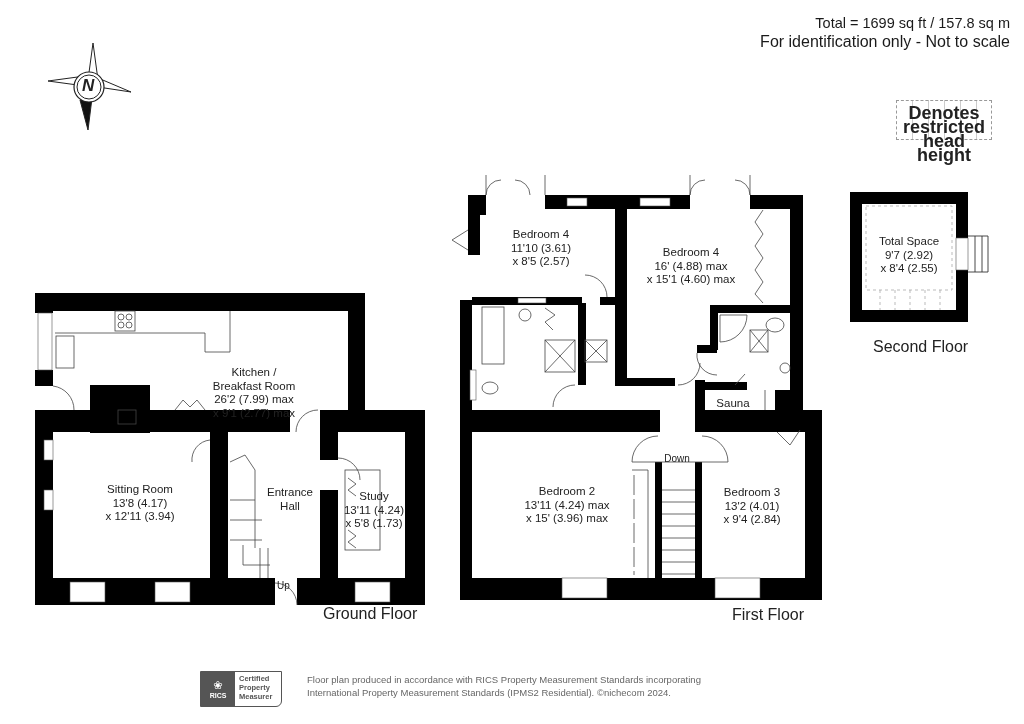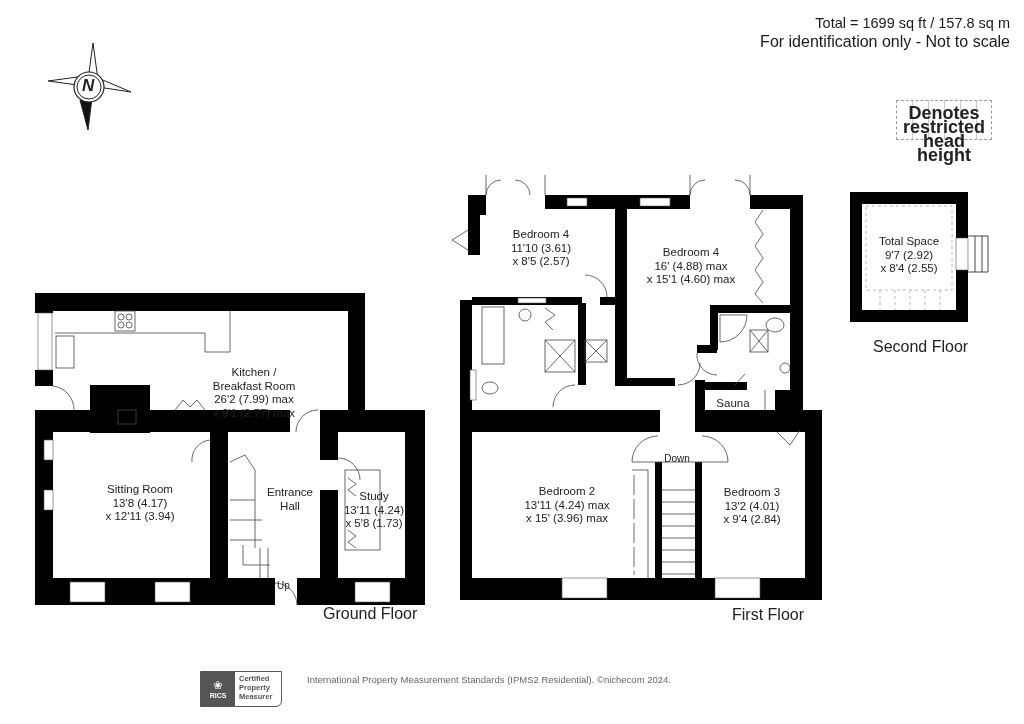--- a/index.html
+++ b/index.html
@@ -302,14 +302,15 @@
     <span style="font-size:11px;">❀</span>
     <span>RICS</span>
   </div>
   <div class="rics-text">
     <div>Certified</div>
     <div>Property</div>
     <div>Measurer</div>
   </div>
 </div>
 <div class="footer-text">
+  <div>Floor plan produced in accordance with RICS Property Measurement Standards incorporating</div>
   <div>International Property Measurement Standards (IPMS2 Residential).   ©nichecom 2024.</div>
 </div>
 
 </body></html>

